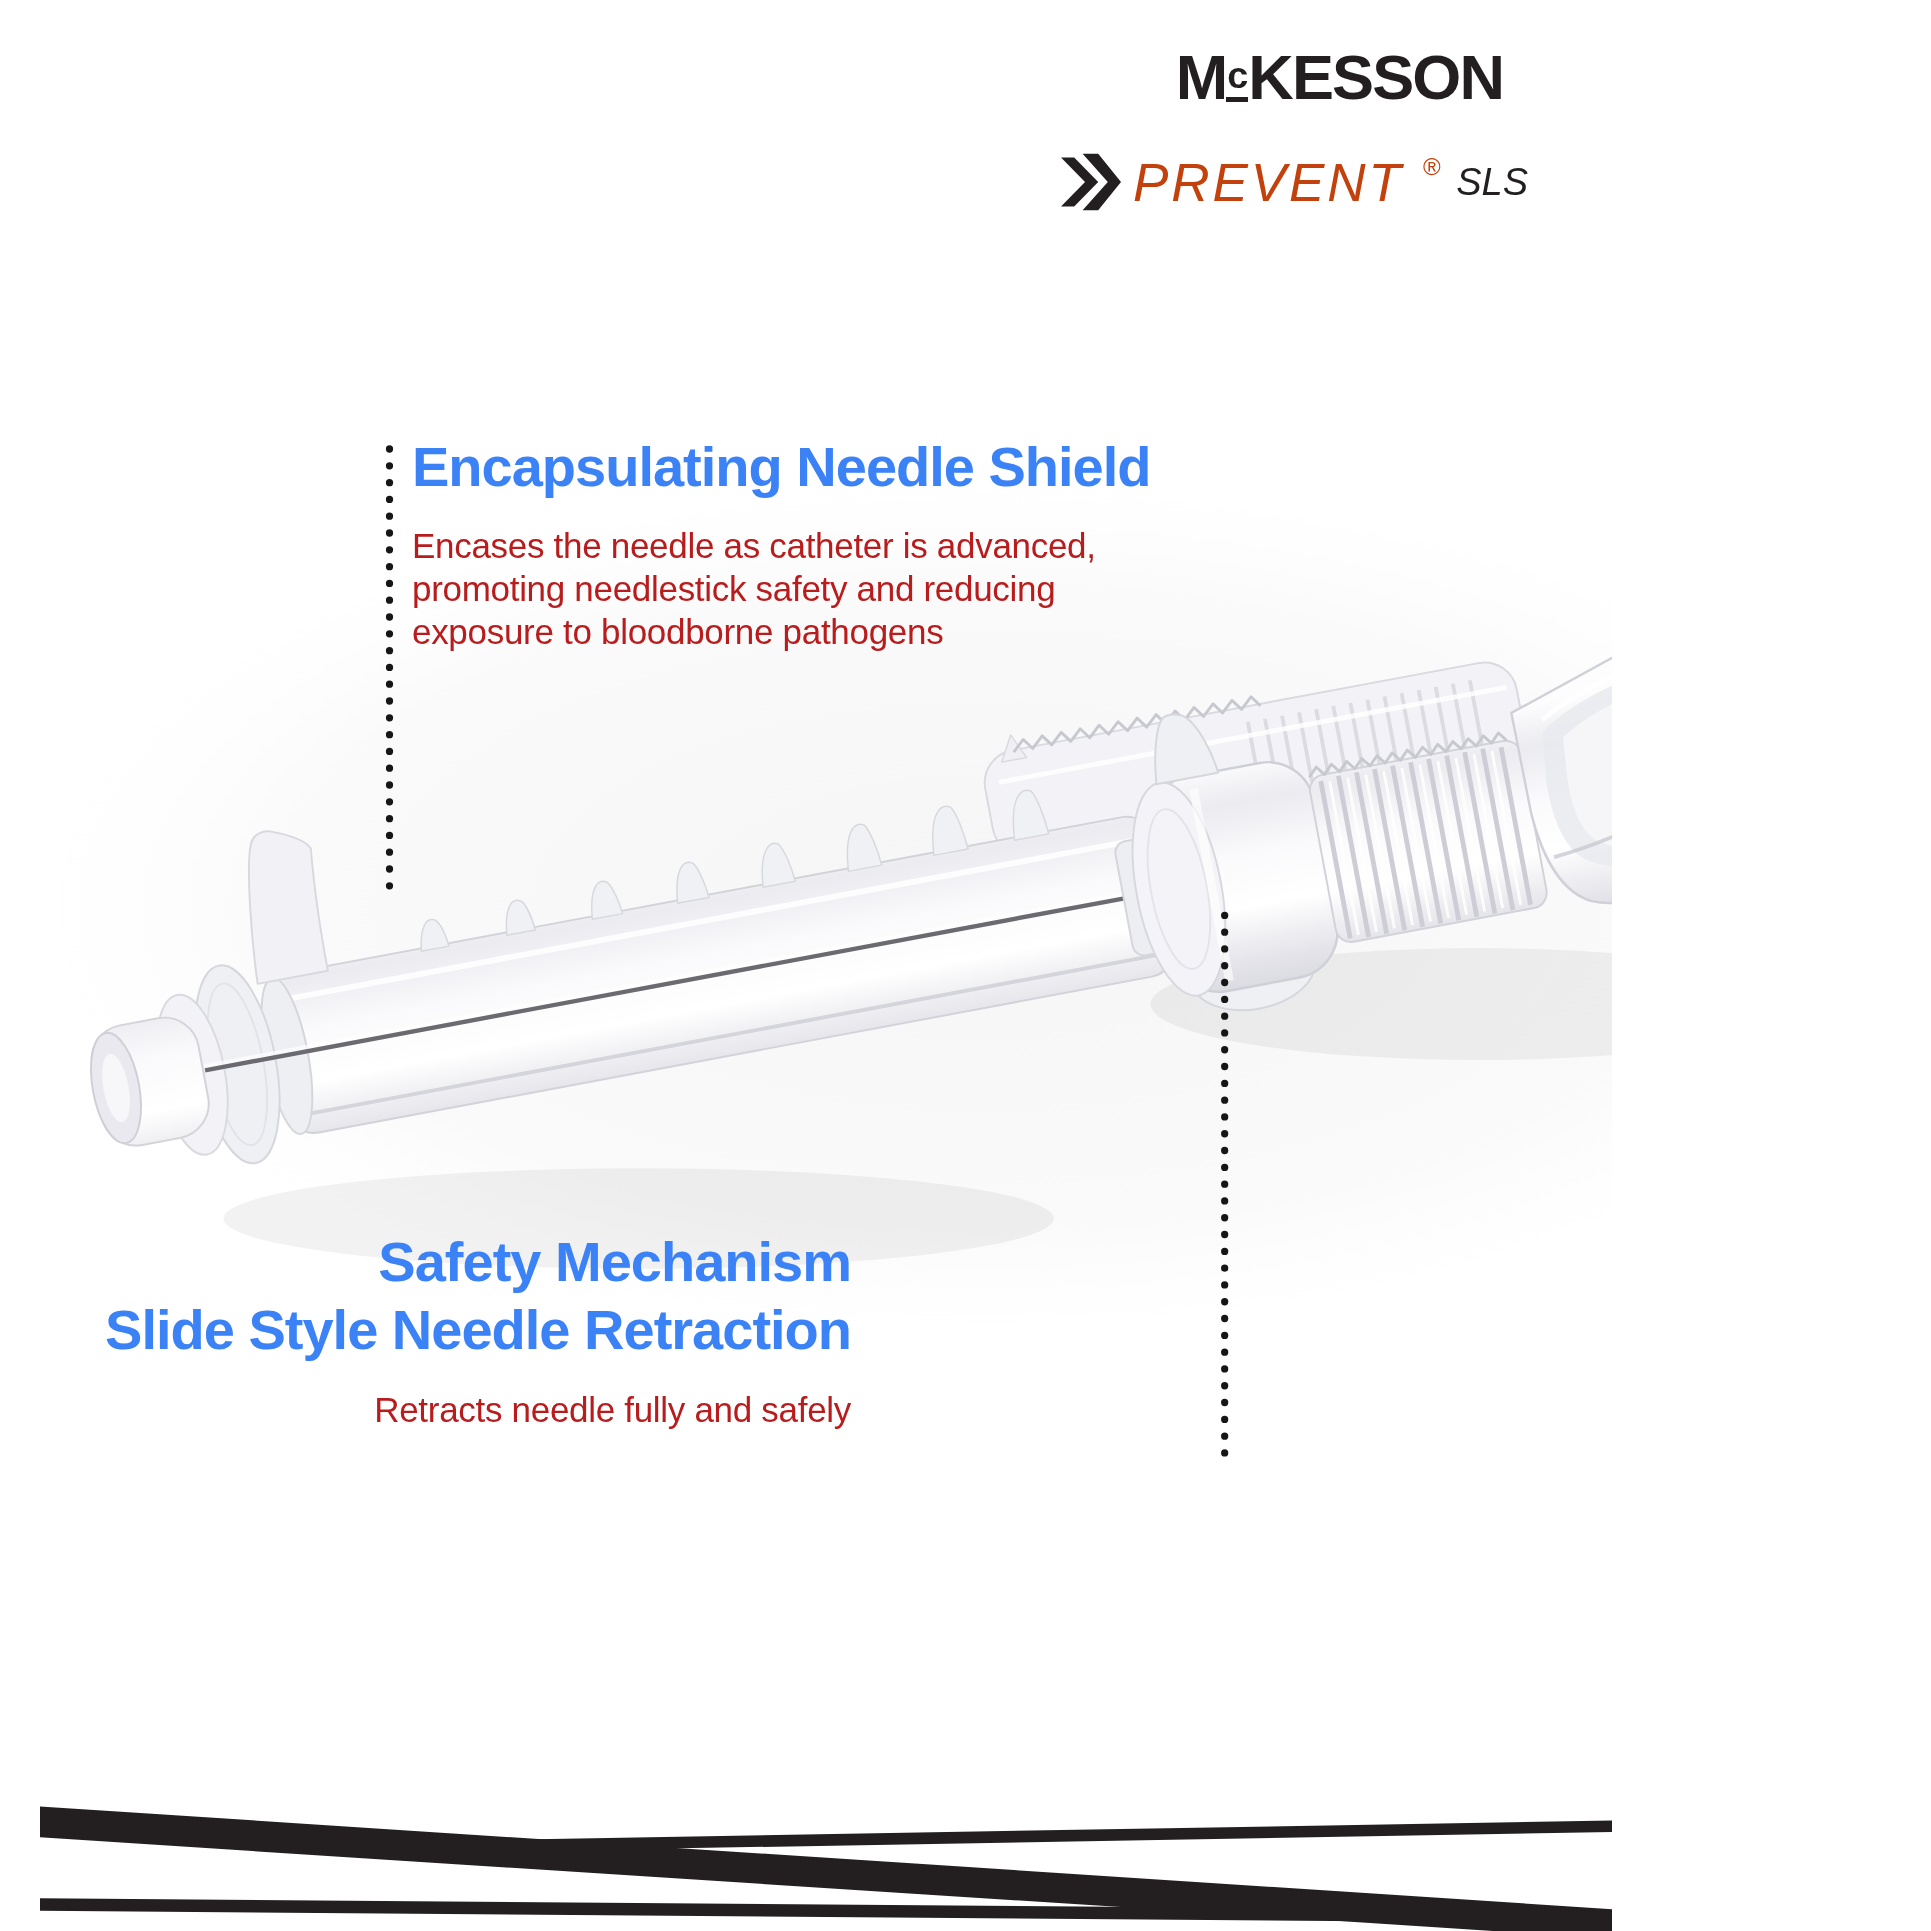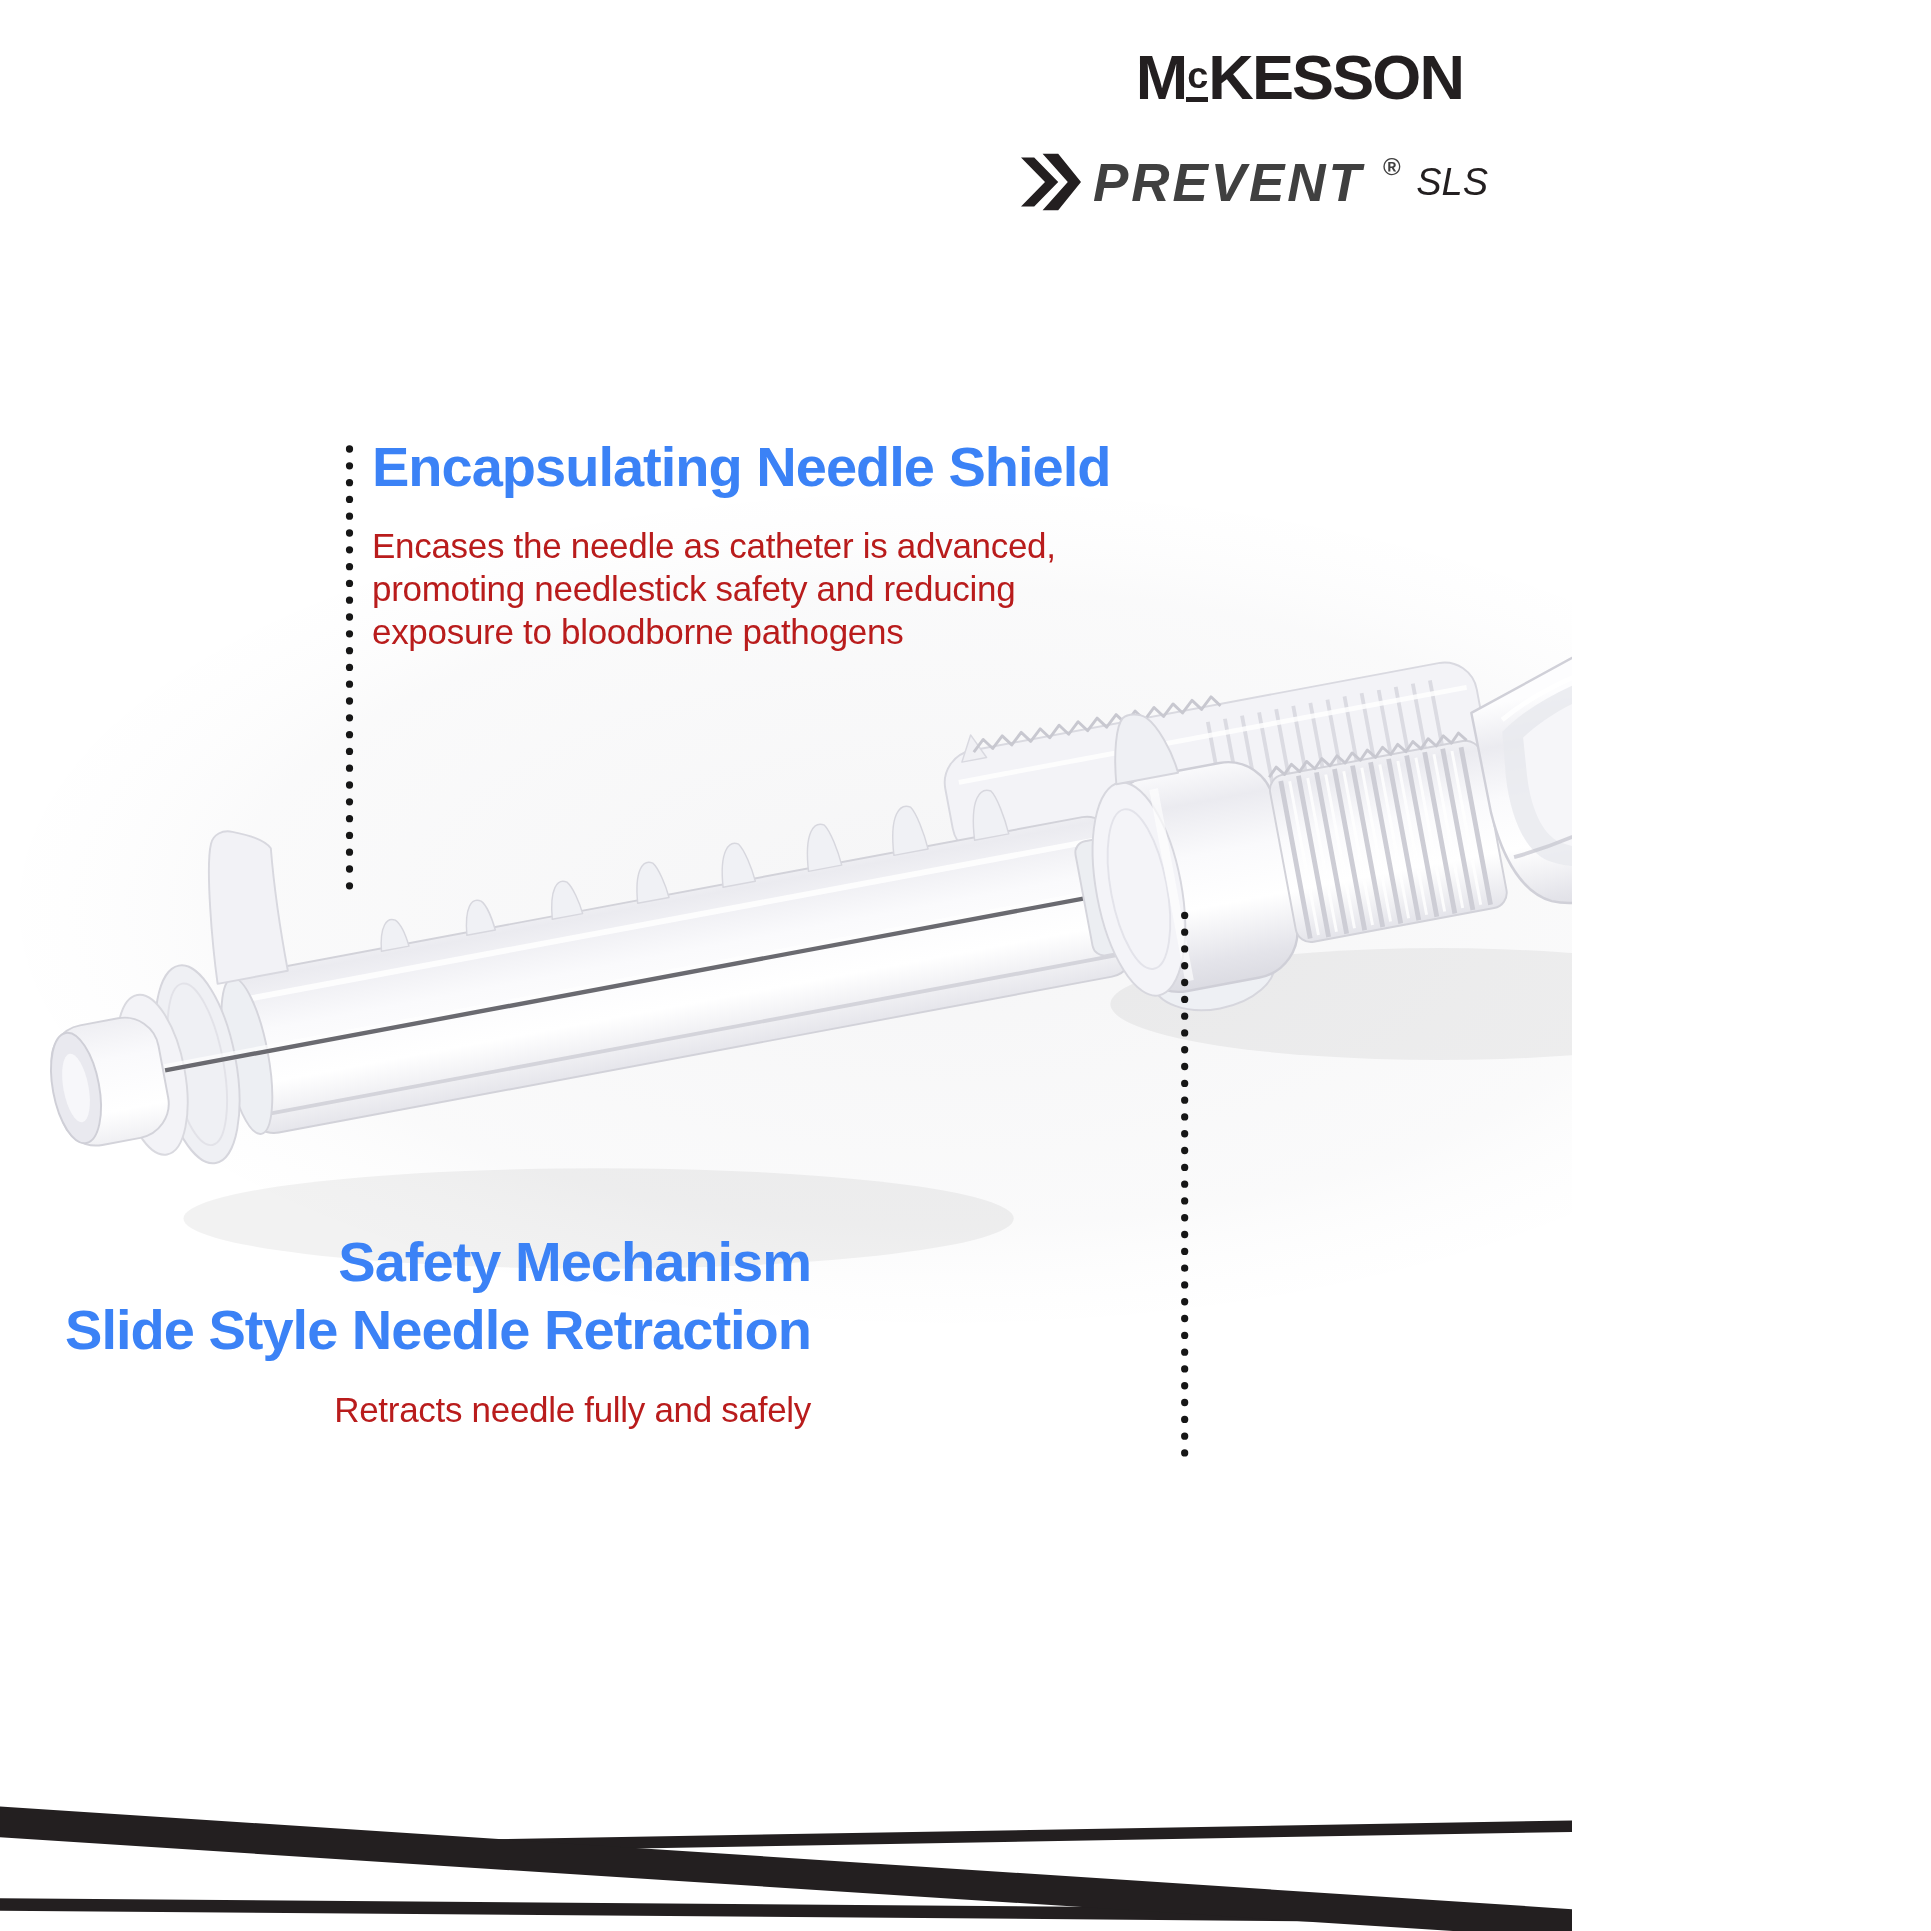--- a/index.html
+++ b/index.html
@@ -1,35 +1,35 @@
 <!DOCTYPE html>
 <html><head>
 <meta charset="utf-8">
 <style>
   html,body{margin:0;padding:0;background:#ffffff;}
   .canvas{
     position:relative;width:1572px;height:1931px;overflow:hidden;background:#ffffff;
-    font-family:"Liberation Sans", sans-serif;color:#231f20;
+    font-family:"Liberation Sans", sans-serif;color:#231f20;margin-left:40px;
   }
   
   .brand{position:absolute;top:46px;right:84px;text-align:right;}
   .wordmark{
     font-size:63px;font-weight:700;letter-spacing:-1.9px;color:#231f20;
     line-height:1;margin-right:25px;white-space:nowrap;
   }
   .wordmark .mc-small{
     font-size:0.60em;vertical-align:0.30em;
     border-bottom:5.8px solid #231f20;padding:0 1px 1px 1px;letter-spacing:-1px;
   }
   .productline{
     margin-top:39px;display:flex;align-items:center;justify-content:flex-end;gap:11.6px;
   }
   .prevent{
-    font-style:italic;font-size:53px;font-weight:700;letter-spacing:2.9px;
-    color:#404040;line-height:1;white-space:nowrap;
+    font-style:italic;font-size:53px;font-weight:400;letter-spacing:2.9px;
+    color:#c2410c;line-height:1;white-space:nowrap;
   }
   .regmark{font-size:24px;font-style:normal;position:relative;top:-15.4px;margin:0 1px 0 7.7px;}
   .sls{font-style:italic;font-weight:400;font-size:38px;letter-spacing:0;line-height:1;}
   
   .callout-left{position:absolute;left:372px;top:433px;text-align:left;}
   .callout-right{position:absolute;right:761px;top:1228px;text-align:right;}
   .callout-title{
     font-size:56px;font-weight:700;letter-spacing:-1px;color:#3b82f6;
     line-height:1.22;margin:0;white-space:nowrap;
   }

